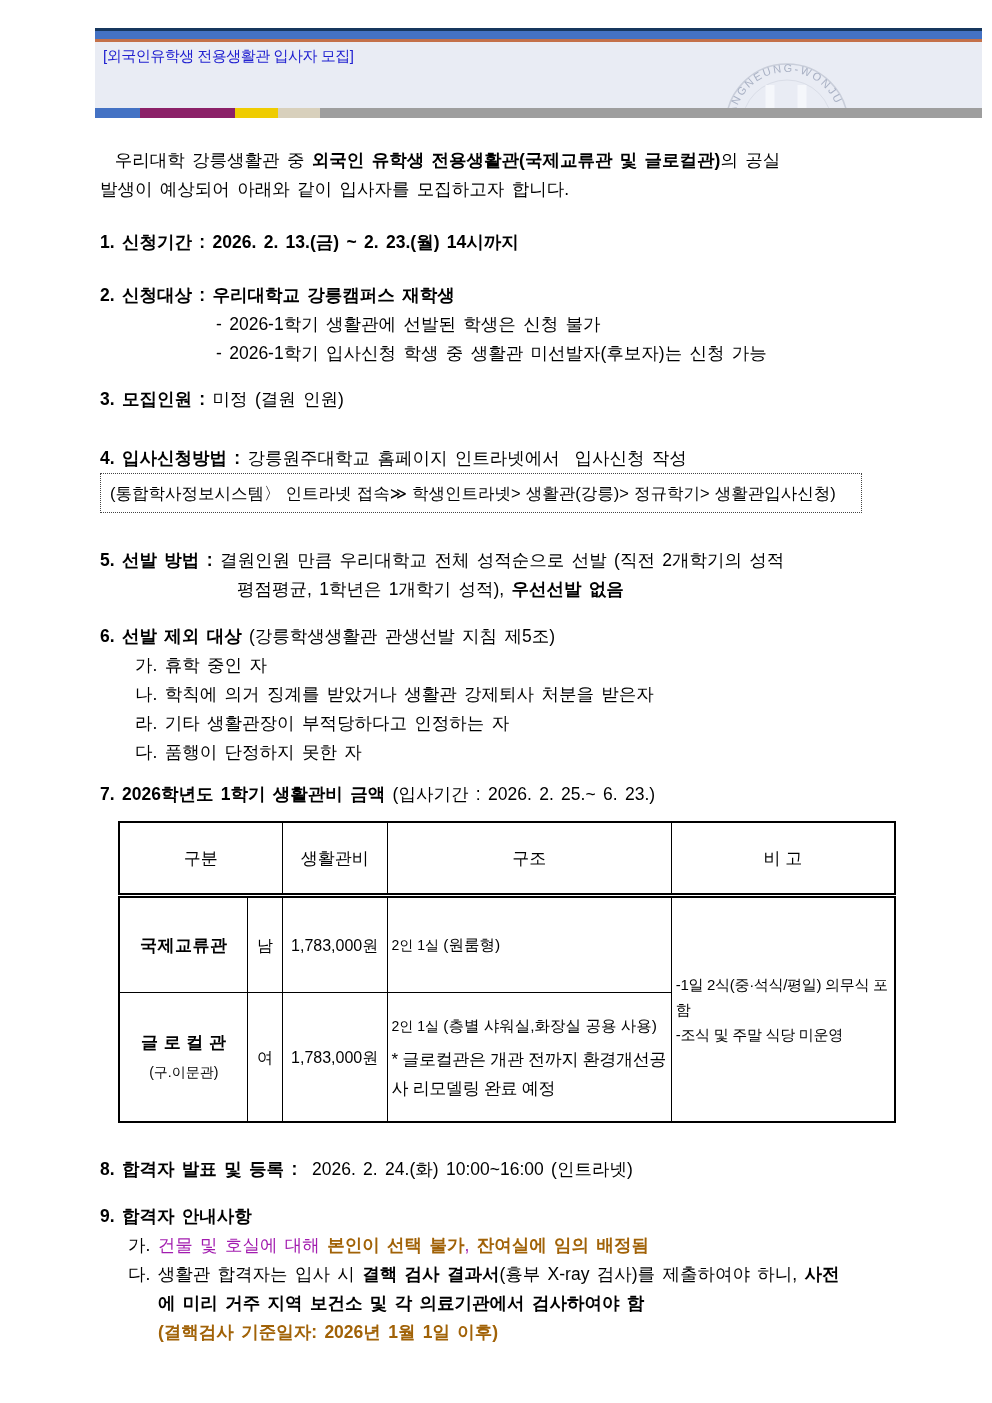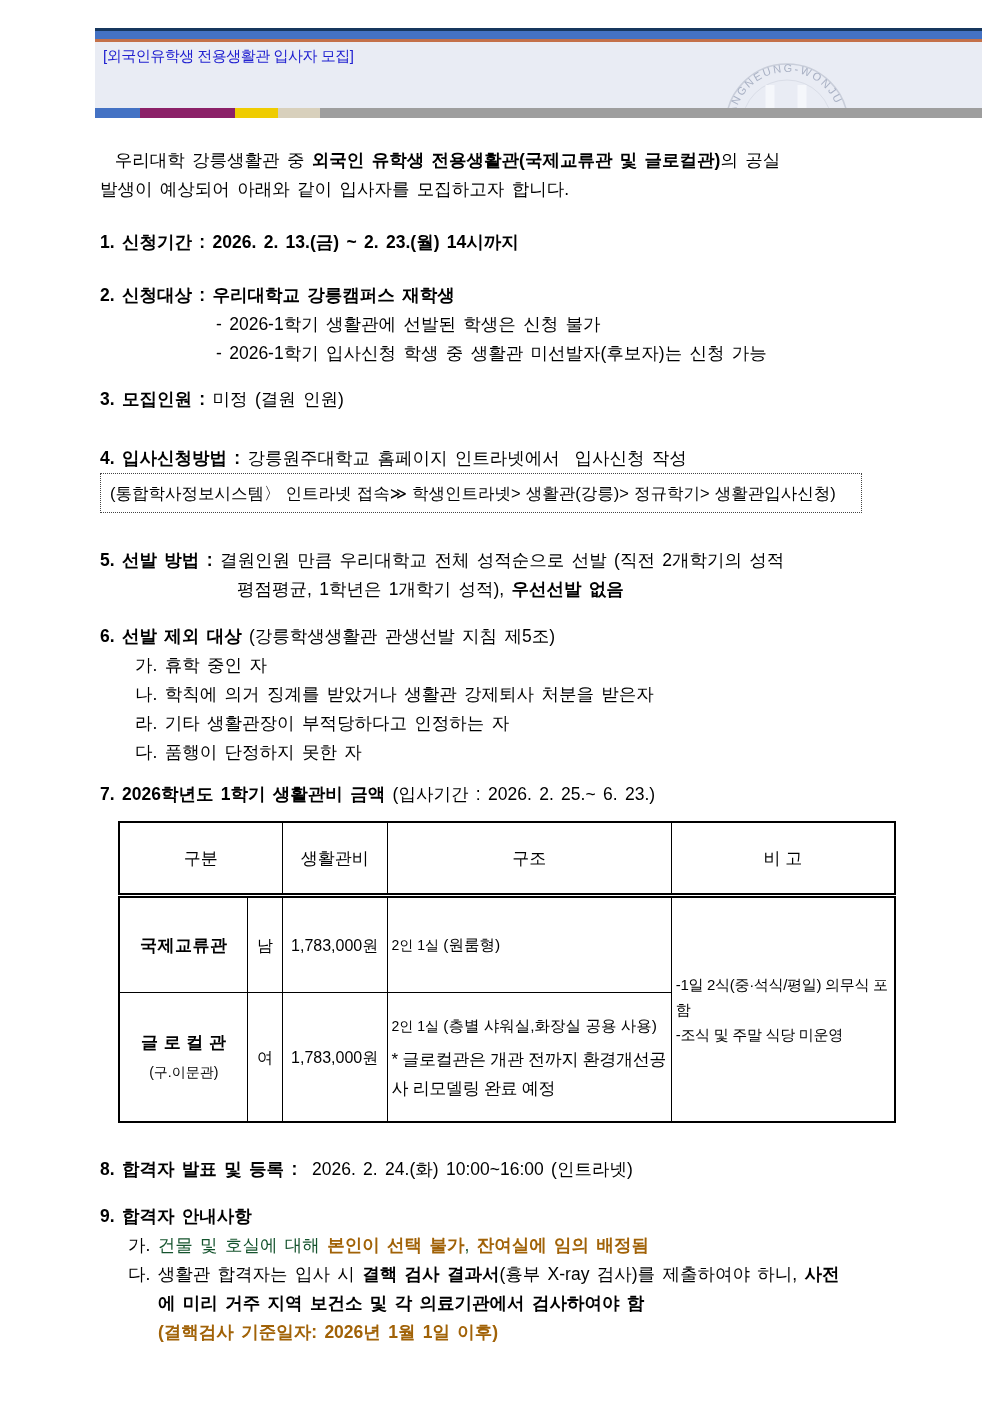--- a/index.html
+++ b/index.html
@@ -14,21 +14,21 @@
   .bar-sienna{height:3px;background:#C4714A}
   .banner-body{background:#E9ECF4;height:66px;position:relative;overflow:hidden}
   .banner-subtitle{position:relative;z-index:2;color:#2020D0;font-weight:normal;font-size:15px;margin:5px 0 0 8px;letter-spacing:-0.5px}
   .banner-title{position:relative;z-index:2;font-weight:bold;font-size:30px;margin:2px 0 0 46px;letter-spacing:-1px}
   .seal{position:absolute;top:-12px;right:110px;z-index:1}
   .seg-bar{display:flex;height:10px}
   
   .content{margin:0 95px 0 100px;font-size:17.5px;line-height:29px;word-spacing:2.5px}
   p.line{margin:0;white-space:pre-wrap}
   .b{font-weight:bold}
-  .bl{color:#14532d}
+  .bl{color:#a21caf}
   .blb{color:#a16207;font-weight:bold}
   .intro{margin-top:28px}
   .ind116{padding-left:116px}
   .ind137{padding-left:137px}
   .ind35{padding-left:35px}
   .ind28{padding-left:28px}
   .ind58{padding-left:58px}
   .path-box{margin:6px 0 0 18px;border:1px dotted #444;padding:7px 9px;font-size:16.5px;width:742px;word-spacing:0.5px;line-height:24px}
   
   .fee-table{border-collapse:collapse;border:2px solid #000;margin:12px 0 0 18px;width:778px;text-align:center;word-spacing:0}

